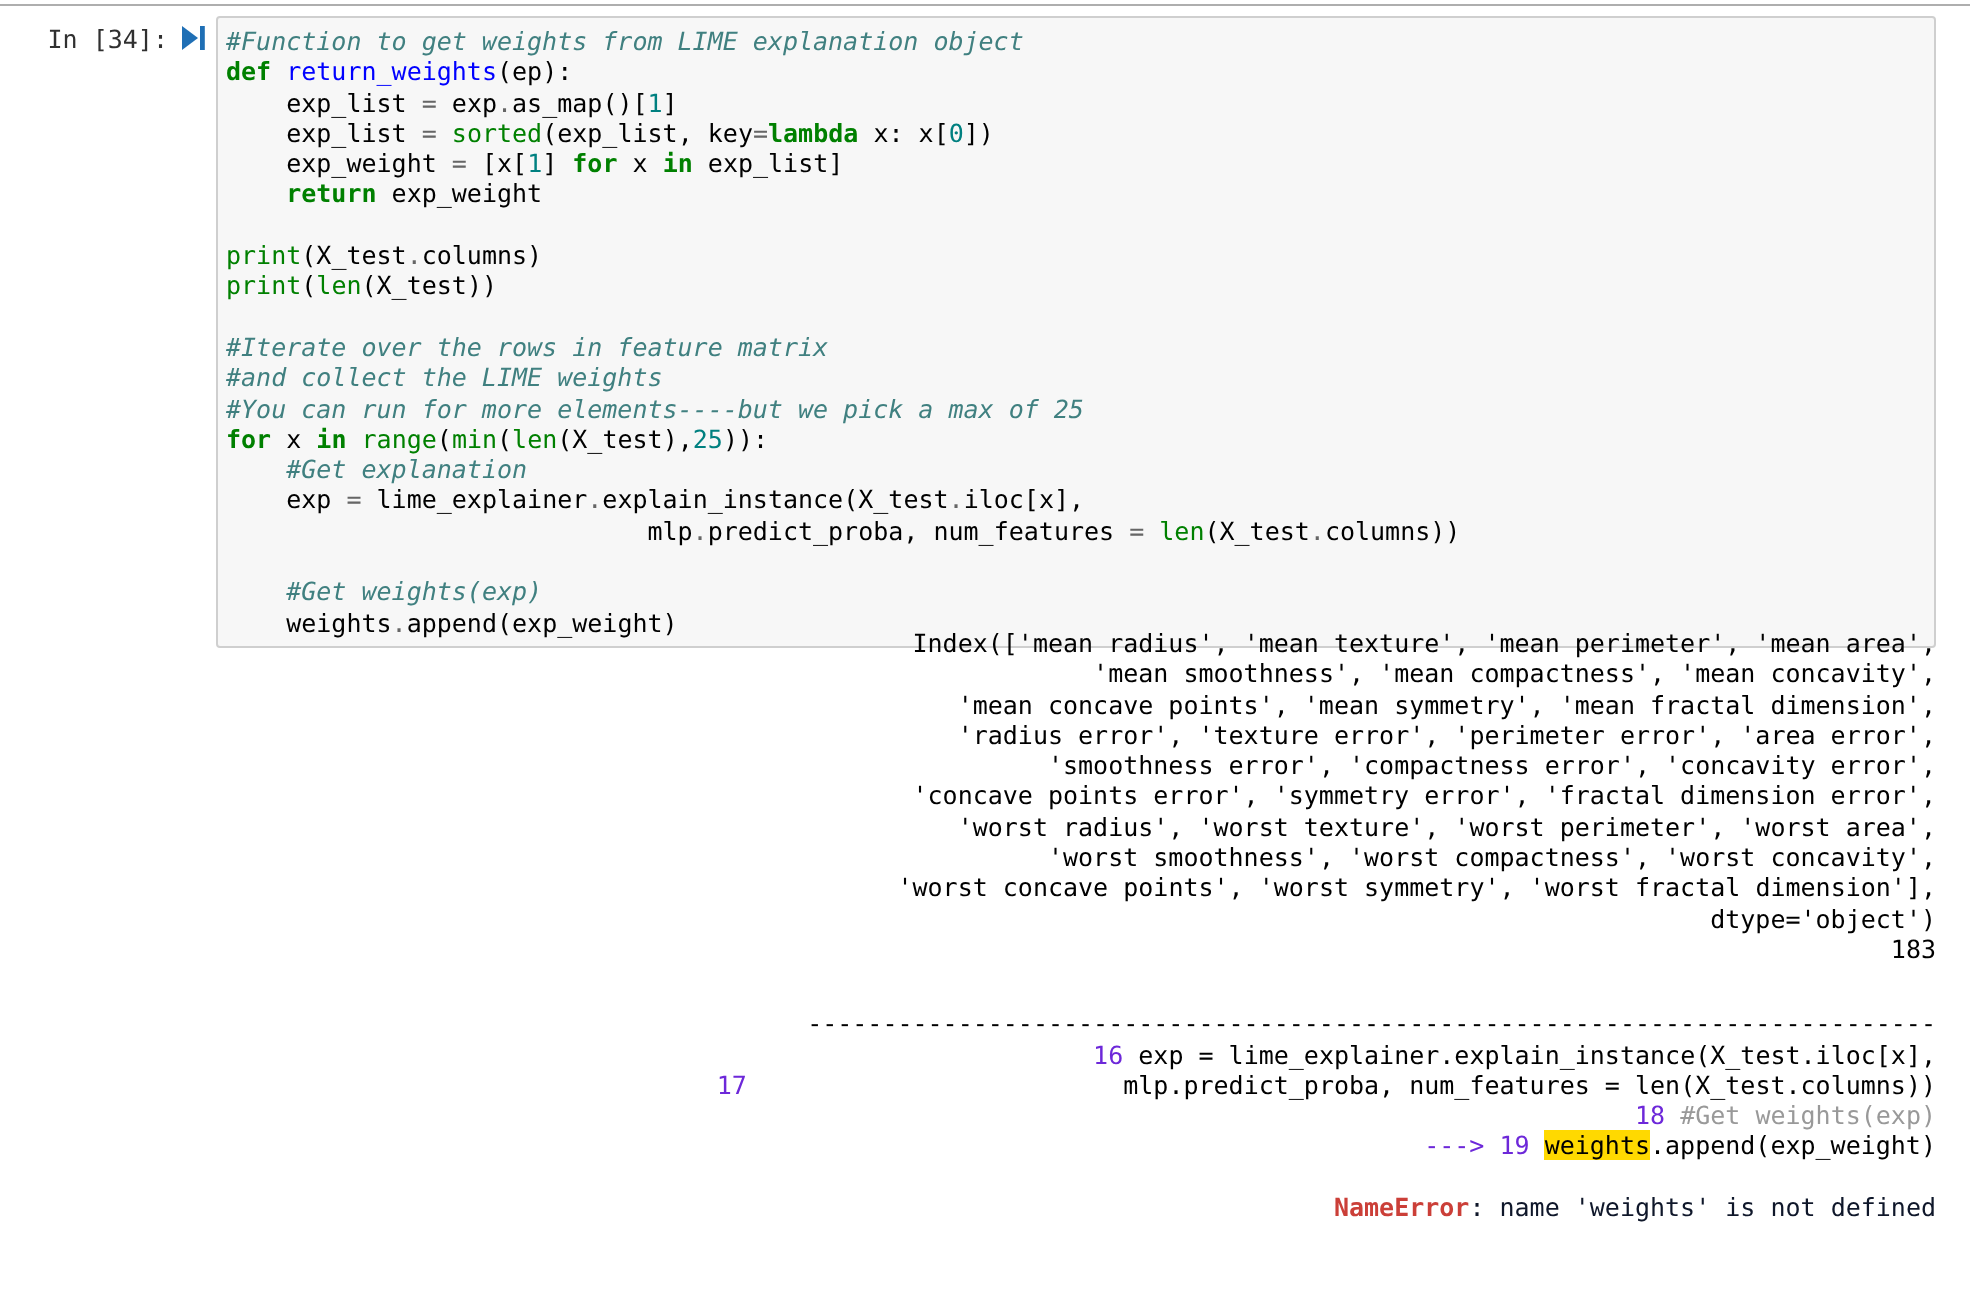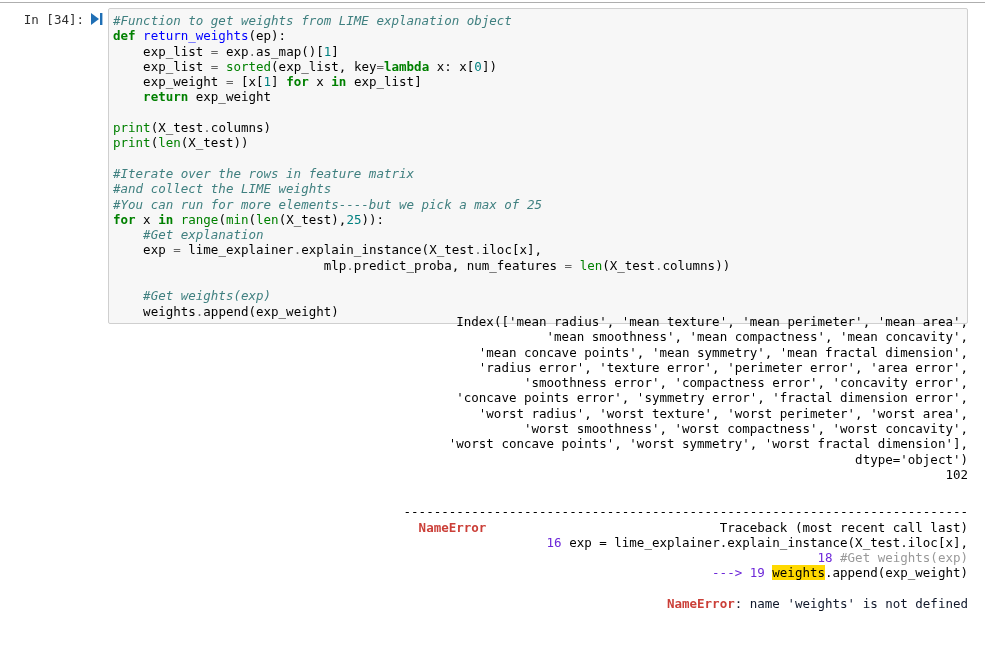--- a/index.html
+++ b/index.html
@@ -188,31 +188,31 @@
        'mean smoothness', 'mean compactness', 'mean concavity',
        'mean concave points', 'mean symmetry', 'mean fractal dimension',
        'radius error', 'texture error', 'perimeter error', 'area error',
        'smoothness error', 'compactness error', 'concavity error',
        'concave points error', 'symmetry error', 'fractal dimension error',
        'worst radius', 'worst texture', 'worst perimeter', 'worst area',
        'worst smoothness', 'worst compactness', 'worst concavity',
        'worst concave points', 'worst symmetry', 'worst fractal dimension'],
       dtype='object')</pre>
 
-    <pre class="out stdout">102</pre>
+    <pre class="out stdout">183</pre>
 
     <div class="spacer-md"></div>
 
     <pre class="out tb-rule">---------------------------------------------------------------------------</pre>
 
-    <pre class="out"><span class="tb-err">NameError</span><span>                               </span><span class="tb-arrow">Traceback (most recent call last)</span></pre>
 
 
     <pre class="out"><span class="tb-lineno">     16 </span><span class="tb-arrow">exp = lime_explainer.explain_instance(X_test.iloc[x],</span></pre>
 
+    <pre class="out"><span class="tb-lineno">     17 </span><span class="tb-arrow">                        mlp.predict_proba, num_features = len(X_test.columns))</span></pre>
 
     <pre class="out"><span class="tb-lineno">     18 </span><span class="tb-cmt">#Get weights(exp)</span></pre>
 
     <pre class="out"><span class="tb-lineno">---&gt; 19 </span><span class="tb-hl">weights</span><span class="tb-arrow">.append(exp_weight)</span></pre>
 
     <div class="spacer-sm"></div>
 
     <pre class="out"><span class="tb-msg-name">NameError</span><span class="tb-msg-body">: name 'weights' is not defined</span></pre>
 
   </div>

